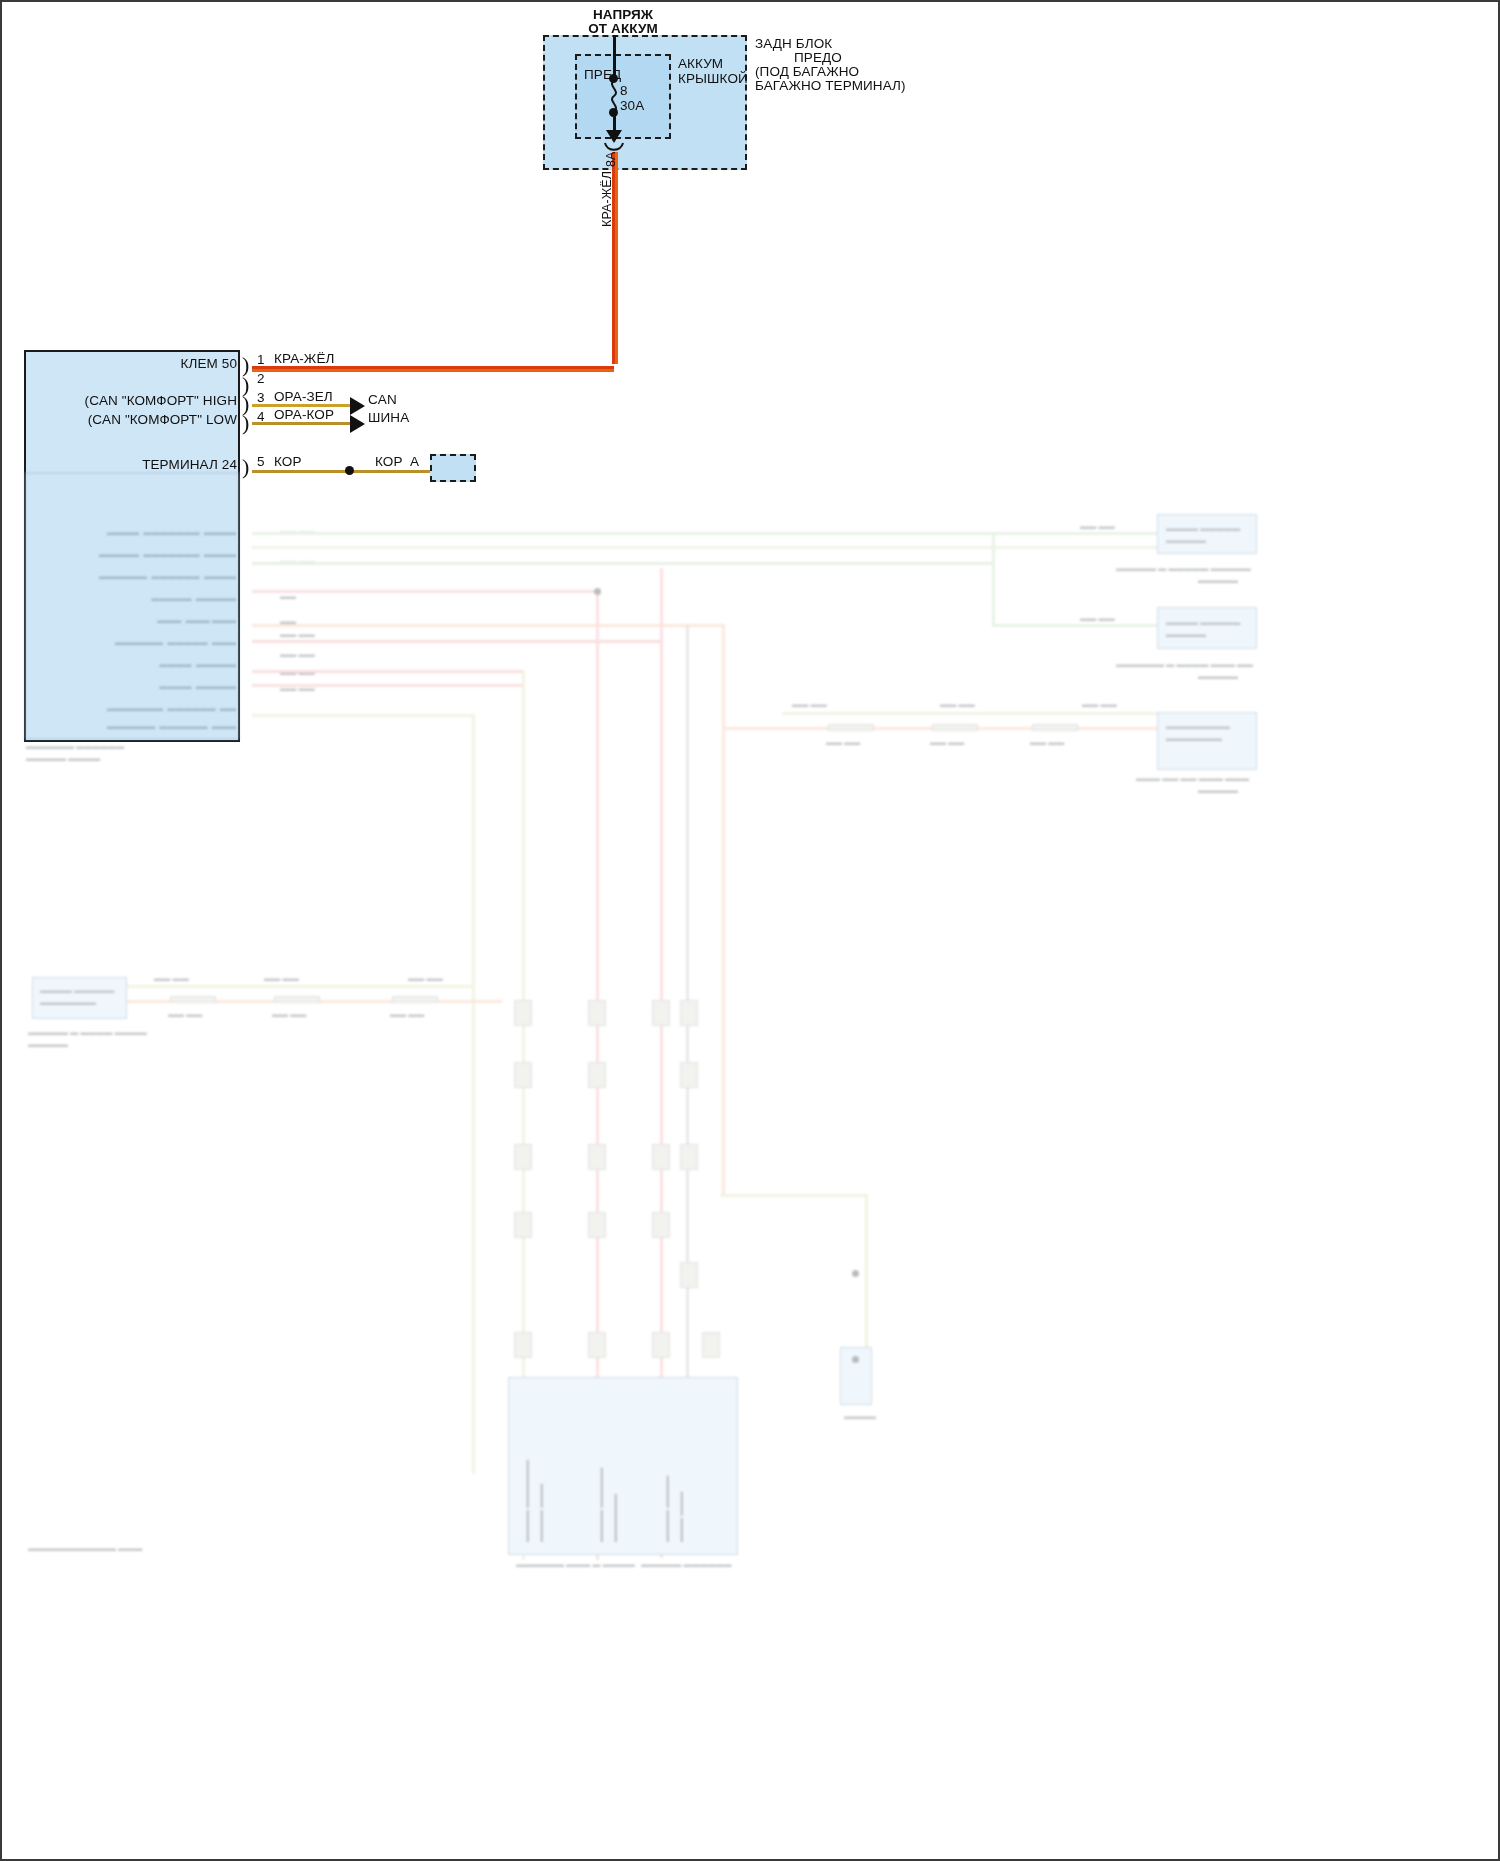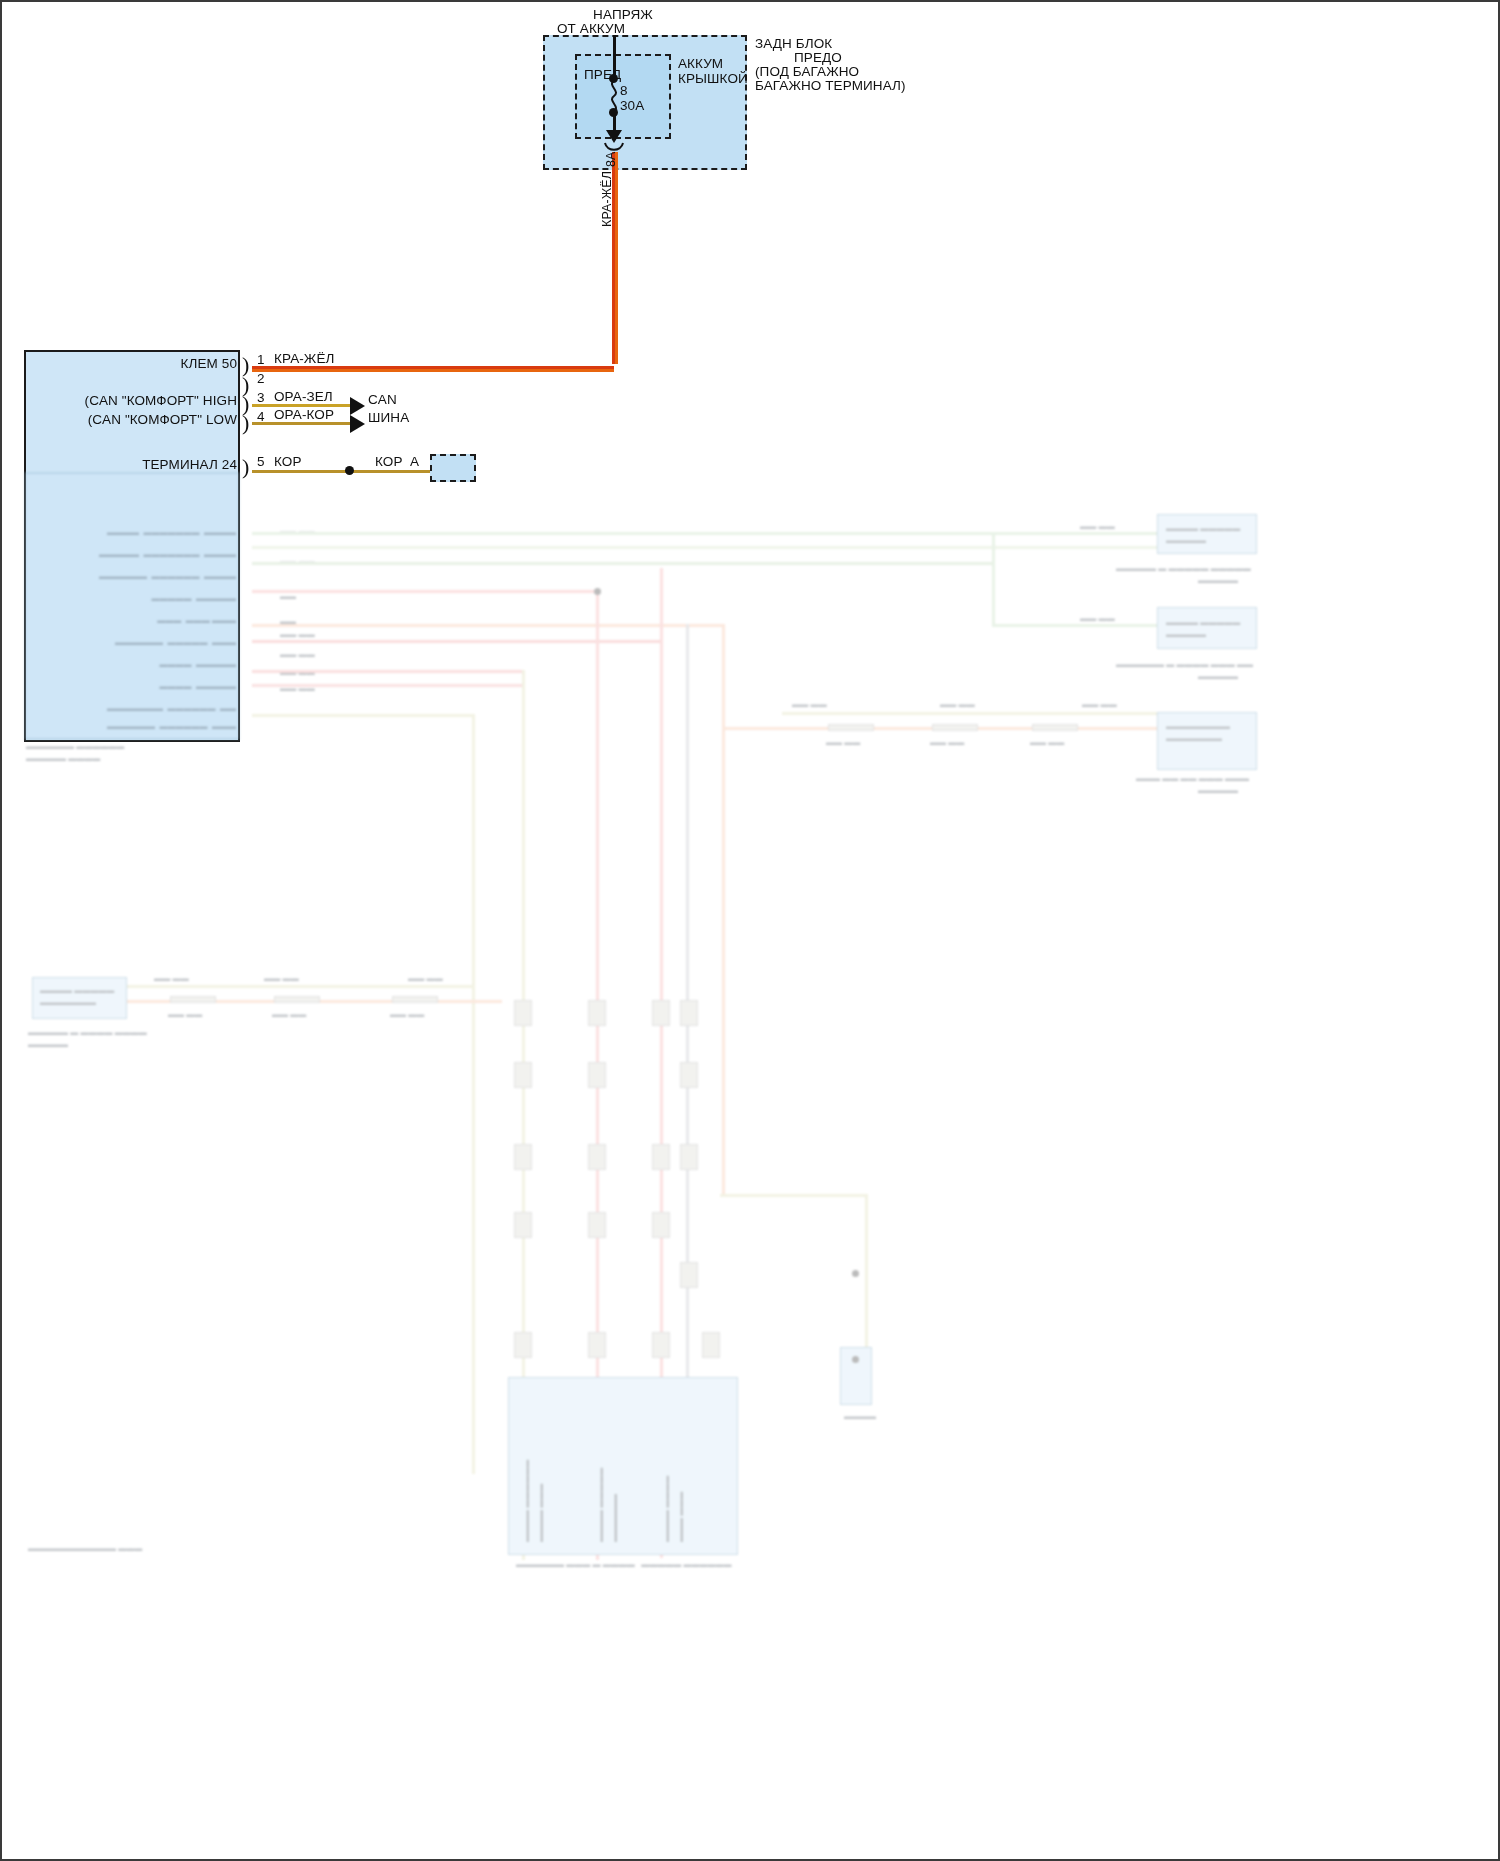--- a/index.html
+++ b/index.html
@@ -3,21 +3,21 @@
 <meta charset="utf-8">
 <style>
   html,body{margin:0;padding:0;background:#fff;}
   body{font-family:"Liberation Sans", sans-serif;}
   #page{
     position:relative;width:1500px;height:1861px;
     background:#ffffff;overflow:hidden;
     border:2px solid #3a3a3a;box-sizing:border-box;
   }
   .lbl{position:absolute;font-size:13.5px;color:#111;line-height:14.5px;white-space:pre;letter-spacing:.1px;}
-  .lbl.c{text-align:center;}
+  .lbl.c{text-align:center;font-weight:bold;}
   .lbl.r{text-align:right;}
   .lbl.sm{font-size:12.5px;}
   .vert{transform-origin:0 0;transform:rotate(-90deg);}
 
   
   .dashbox{position:absolute;border:2px dashed #1b1b1b;background:#c2e0f4;box-sizing:border-box;}
   .dashbox.inner{background:#b3d9f2;}
   .solidbox{position:absolute;border:2px solid #1b1b1b;background:#cfe6f7;box-sizing:border-box;}
 
   
@@ -50,21 +50,21 @@
   .ftxt.v{transform-origin:0 0;transform:rotate(-90deg);}
   .fdot{position:absolute;width:7px;height:7px;border-radius:50%;background:#333;}
   .fbar{position:absolute;height:7px;background:#d8d8d0;border:1px solid #aaa;box-sizing:border-box;}
 </style>
 </head>
 <body>
 
 <div id="page">
 
   <div class="lbl c" style="left:546px;top:6px;width:150px;">НАПРЯЖ</div>
-  <div class="lbl c" style="left:514px;top:20px;width:150px;">ОТ АККУМ</div>
+  <div class="lbl c" style="left:546px;top:20px;width:150px;">ОТ АККУМ</div>
 
   <div class="dashbox" style="left:541px;top:33px;width:204px;height:135px;"></div>
 
   <div class="dashbox inner" style="left:573px;top:52px;width:96px;height:85px;"></div>
 
   <div class="wire w-v blk" style="left:611px;top:33px;height:44px;"></div>
   <div class="dot" style="left:607px;top:72px;"></div>
 
   <svg style="position:absolute;left:603px;top:78px;" width="18" height="32">
     <path d="M9 0 C 2 6, 16 11, 9 16 C 2 21, 16 26, 9 32" stroke="#111" stroke-width="2" fill="none"></path>

